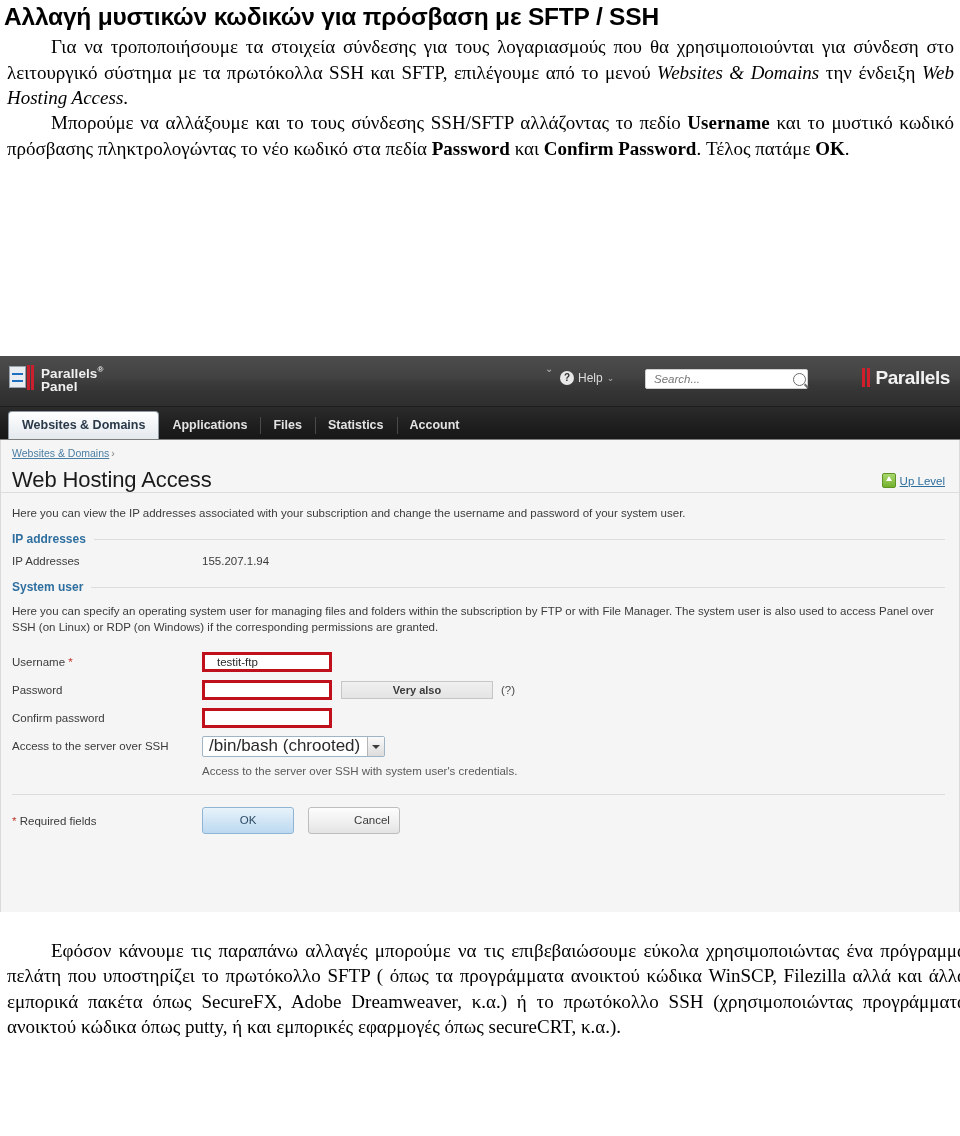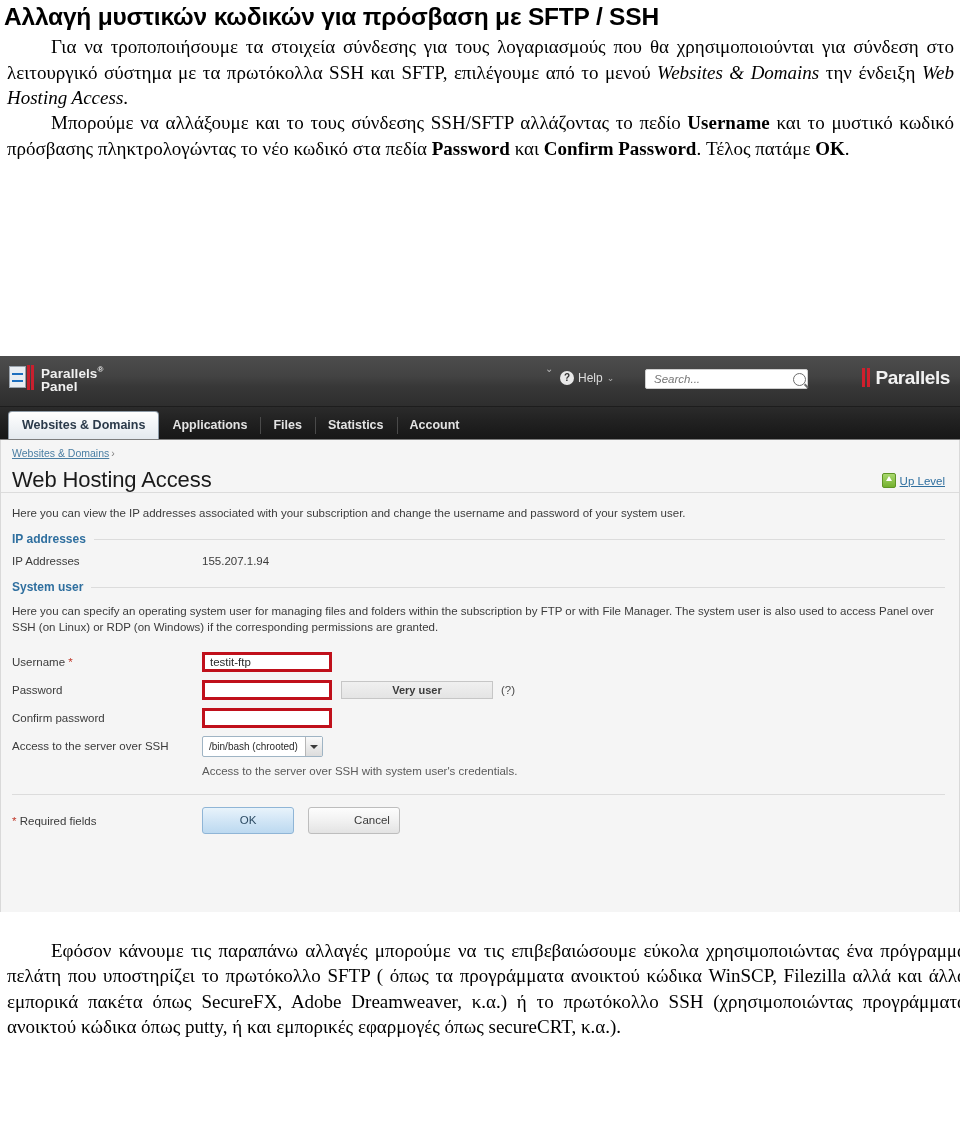--- a/index.html
+++ b/index.html
@@ -378,21 +378,21 @@
   .req { color: #c0392b; }
 
   .hl-field {
     width: 130px;
     height: 20px;
     background: #ffffff;
     border: 3px solid #c0101b;
     box-sizing: border-box;
     display: flex;
     align-items: center;
-    padding-left: 5px;
+    padding-left: 12px;
     font-size: 11.5px;
     color: #2a2a2a;
     font-family: "Liberation Sans", sans-serif;
   }
   .strength {
     width: 152px;
     height: 18px;
     margin-left: 9px;
     background: linear-gradient(to bottom,#f0f0f0,#e4e4e4);
     border: 1px solid #c6c6c6;
@@ -424,21 +424,21 @@
   .btn + .btn { margin-left: 14px; }
   .btnrow { padding-left: 190px; margin-bottom: 4px; display: flex; }
 
   .select {
     height: 21px;
     display: inline-flex;
     align-items: center;
     background: #ffffff;
     border: 1px solid #9fb4c4;
     border-radius: 2px;
-    font-size: 10px;
+    font-size: 17px;
     color: #2a2a2a;
     box-sizing: border-box;
   }
   .select .val { padding: 0 7px 0 6px; white-space: nowrap; }
   .select .arrow {
     width: 16px; height: 19px;
     background: linear-gradient(to bottom,#fafafa,#dcdcdc);
     border-left: 1px solid #b6b6b6;
     position: relative;
   }
@@ -602,21 +602,21 @@
         <div class="flabel">
           <span>Username</span>
           <span class="req">*</span>
         </div>
         <div class="hl-field">testit-ftp</div>
       </div>
 
       <div class="frow">
         <div class="flabel">Password</div>
         <div class="hl-field"></div>
-        <div class="strength">Very user</div>
+        <div class="strength">Very also</div>
         <div class="qmark">(?)</div>
       </div>
 
 
       <div class="frow">
         <div class="flabel">Confirm password</div>
         <div class="hl-field"></div>
       </div>
 
       <div class="frow">

